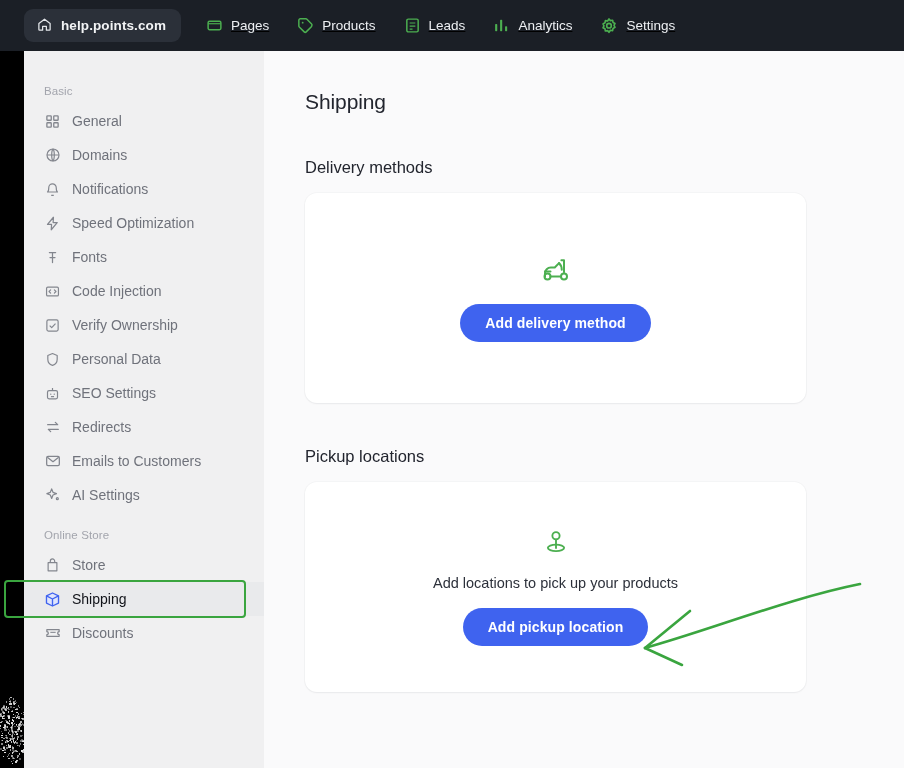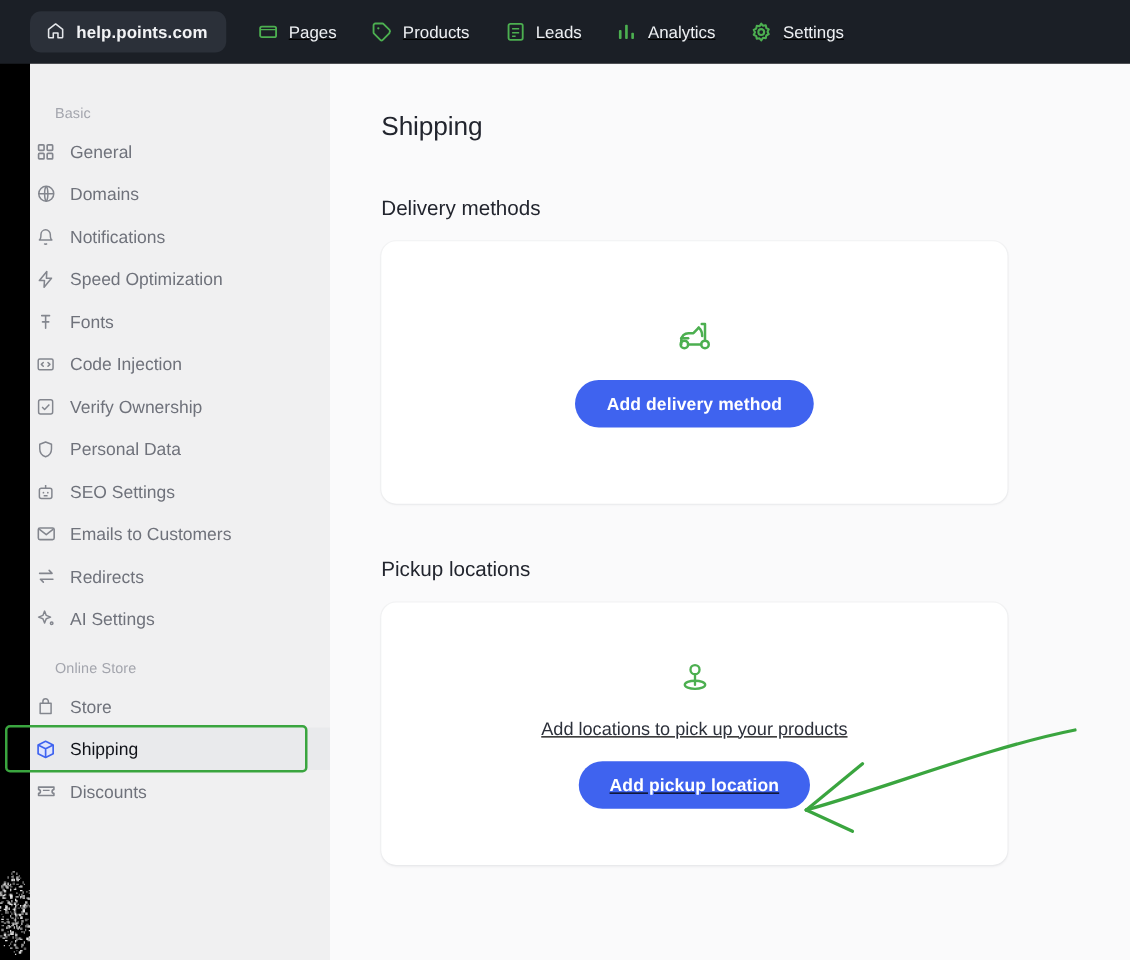--- a/index.html
+++ b/index.html
@@ -57,21 +57,21 @@
     padding: 39px 0 0 20px; letter-spacing: -.15px;
   }
   .group-label {
     font-size: 11.5px; color: #a3a5ad; font-weight: 400;
     padding: 0 0 0 20px; margin-top: 13px; margin-bottom: 7px;
     letter-spacing: .1px;
   }
   .nav-list { display: flex; flex-direction: column; }
   .nav-row {
     display: flex; align-items: center; gap: 11px;
-    height: 34px; padding-left: 4px;
+    height: 34px; padding-left: 20px;
     color: #6f727b; font-size: 14px;
     position: relative;
   }
   .nav-row .ic { width: 17px; height: 17px; display:flex; align-items:center; justify-content:center; flex: 0 0 17px; }
   .nav-row.active { color: #10131a; font-weight: 400; background: #e9eaec; }
   .nav-row.active .lbl { font-weight: 400; color: #111319; }
   .hl-box {
     position: absolute; left: -20px; top: -2px;
     width: 242px; height: 38px;
     border: 2.5px solid #3aa53f; border-radius: 4px;
@@ -88,21 +88,21 @@
   .page-title { font-size: 21px; font-weight: 400; color: #22252e; letter-spacing: -.1px; }
   .section-title { font-size: 16.5px; color: #22252e; margin-top: 44px; margin-bottom: 16px; }
   .card {
     width: 501px; background: #ffffff;
     border-radius: 12px;
     box-shadow: 0 1px 2px rgba(20,25,40,.05), 0 0 0 1px rgba(20,25,40,.025);
     display: flex; flex-direction: column; align-items: center;
     justify-content: center;
   }
   .card.delivery { height: 210px; }
-  .card.pickup { height: 210px; text-decoration: underline; }
+  .card.pickup { height: 210px; }
   .card .empty-icon { margin-bottom: 15px; }
   .card .empty-text { font-size: 14.5px; color: #2c303a; margin-bottom: 17px; }
   .btn-primary {
     background: #3f63ef; color: #ffffff;
     border: none; border-radius: 19px;
     height: 38px; padding: 0 25px;
     font-family: "Liberation Sans", sans-serif;
     font-size: 14px; font-weight: 700; letter-spacing: .1px;
     cursor: pointer;
   }
@@ -536,35 +536,35 @@
                 <circle cx="9.2" cy="13" r="1.1" fill="#83868e" stroke="none"></circle>
                 <circle cx="14.8" cy="13" r="1.1" fill="#83868e" stroke="none"></circle>
                 <path d="M9.5 17h5"></path>
               </svg>
           </span>
           <span class="lbl">SEO Settings</span>
         </div>
 
         <div class="nav-row">
           <span class="ic">
+            <svg width="16" height="16" viewBox="0 0 24 24" fill="none" stroke="#83868e" stroke-width="1.9" stroke-linecap="round" stroke-linejoin="round">
+                <path d="M4 8.5h15l-3.5-3.5M20 15.5H5l3.5 3.5"></path>
+              </svg>
+          </span>
+          <span class="lbl">Redirects</span>
+        </div>
+
+        <div class="nav-row">
+          <span class="ic">
             <svg width="16" height="16" viewBox="0 0 24 24" fill="none" stroke="#83868e" stroke-width="1.9" stroke-linejoin="round">
                 <rect x="2.5" y="5" width="19" height="14" rx="2"></rect>
                 <path d="m3.5 6.5 8.5 6.5 8.5-6.5"></path>
               </svg>
           </span>
           <span class="lbl">Emails to Customers</span>
-        </div>
-
-        <div class="nav-row">
-          <span class="ic">
-            <svg width="16" height="16" viewBox="0 0 24 24" fill="none" stroke="#83868e" stroke-width="1.9" stroke-linecap="round" stroke-linejoin="round">
-                <path d="M4 8.5h15l-3.5-3.5M20 15.5H5l3.5 3.5"></path>
-              </svg>
-          </span>
-          <span class="lbl">Redirects</span>
         </div>
 
         <div class="nav-row">
           <span class="ic">
             <svg width="16" height="16" viewBox="0 0 24 24" fill="none" stroke="#83868e" stroke-width="1.8" stroke-linejoin="round">
                 <path d="M10 2.8 12 8l5.2 2-5.2 2-2 5.2L8 12 2.8 10 8 8z"></path>
                 <circle cx="18.5" cy="17.5" r="1.5"></circle>
               </svg>
           </span>
           <span class="lbl">AI Settings</span>

